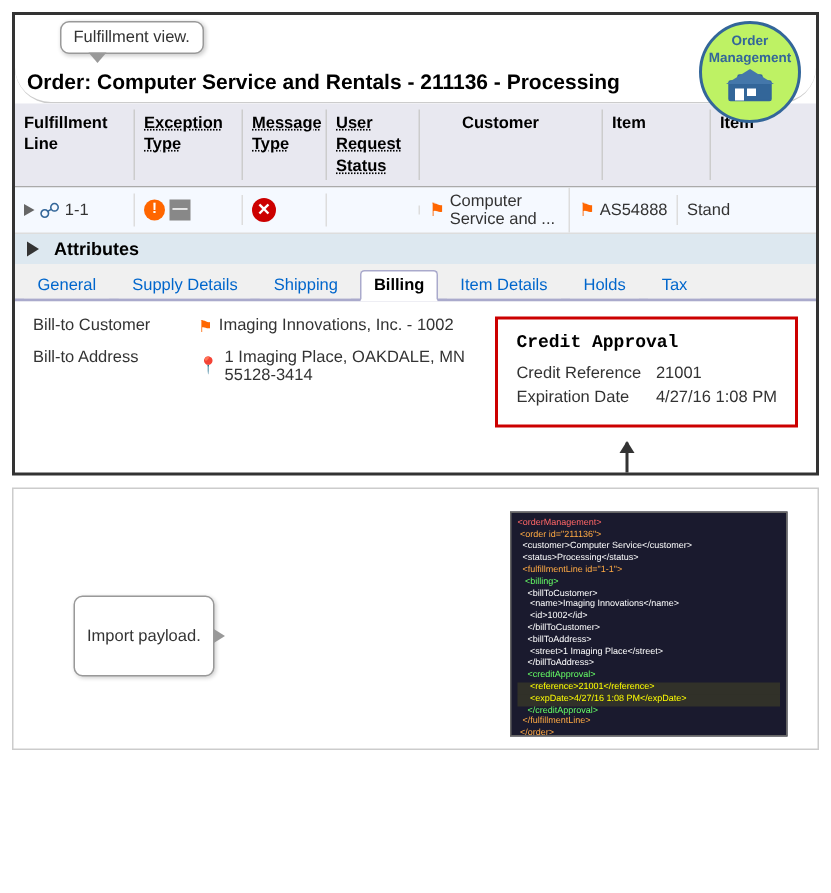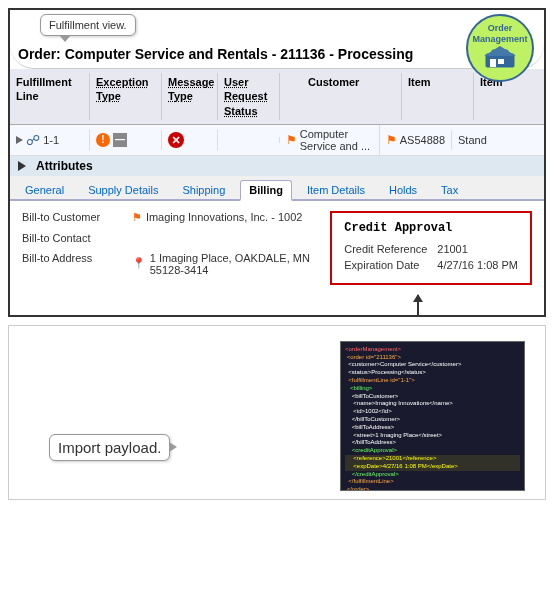--- a/index.html
+++ b/index.html
@@ -239,27 +239,27 @@
       margin: 4px 8px 8px;
       border: 1px solid #ccc;
       background: #fff;
       position: relative;
       min-height: 175px;
     }
 
     
     .import-tooltip {
       position: absolute;
-      bottom: 38px;
+      bottom: 48px;
       left: 40px;
       background: #fff;
       border: 1px solid #999;
       border-radius: 6px;
-      padding: 4px 8px;
-      font-size: 15px;
+      padding: 20px 8px;
+      font-size: 11px;
       color: #333;
       white-space: nowrap;
       z-index: 10;
       box-shadow: 1px 1px 3px rgba(0,0,0,0.2);
     }
     .import-tooltip::after {
       content: '';
       position: absolute;
       top: 50%;
       right: -8px;
@@ -477,26 +477,20 @@
       </div>
 
       <div class="billing-row">
         <span class="billing-label">Bill-to Customer</span>
         <div class="billing-value">
           <span class="icon-flag" style="font-size:11px;color:#ff6600;">⚑</span>
           <span>Imaging Innovations, Inc. - 1002</span>
         </div>
       </div>
 
-      <div class="billing-row">
-        <span class="billing-label">Bill-to Contact</span>
-        <div class="billing-value">
-          <span></span>
-        </div>
-      </div>
 
       <div class="billing-row">
         <span class="billing-label">Bill-to Address</span>
         <div class="billing-value">
           <span class="icon-pin" style="color:#ff6600;">📍</span>
           <span>1 Imaging Place, OAKDALE, MN 55128-3414</span>
         </div>
       </div>
 
     </div>

